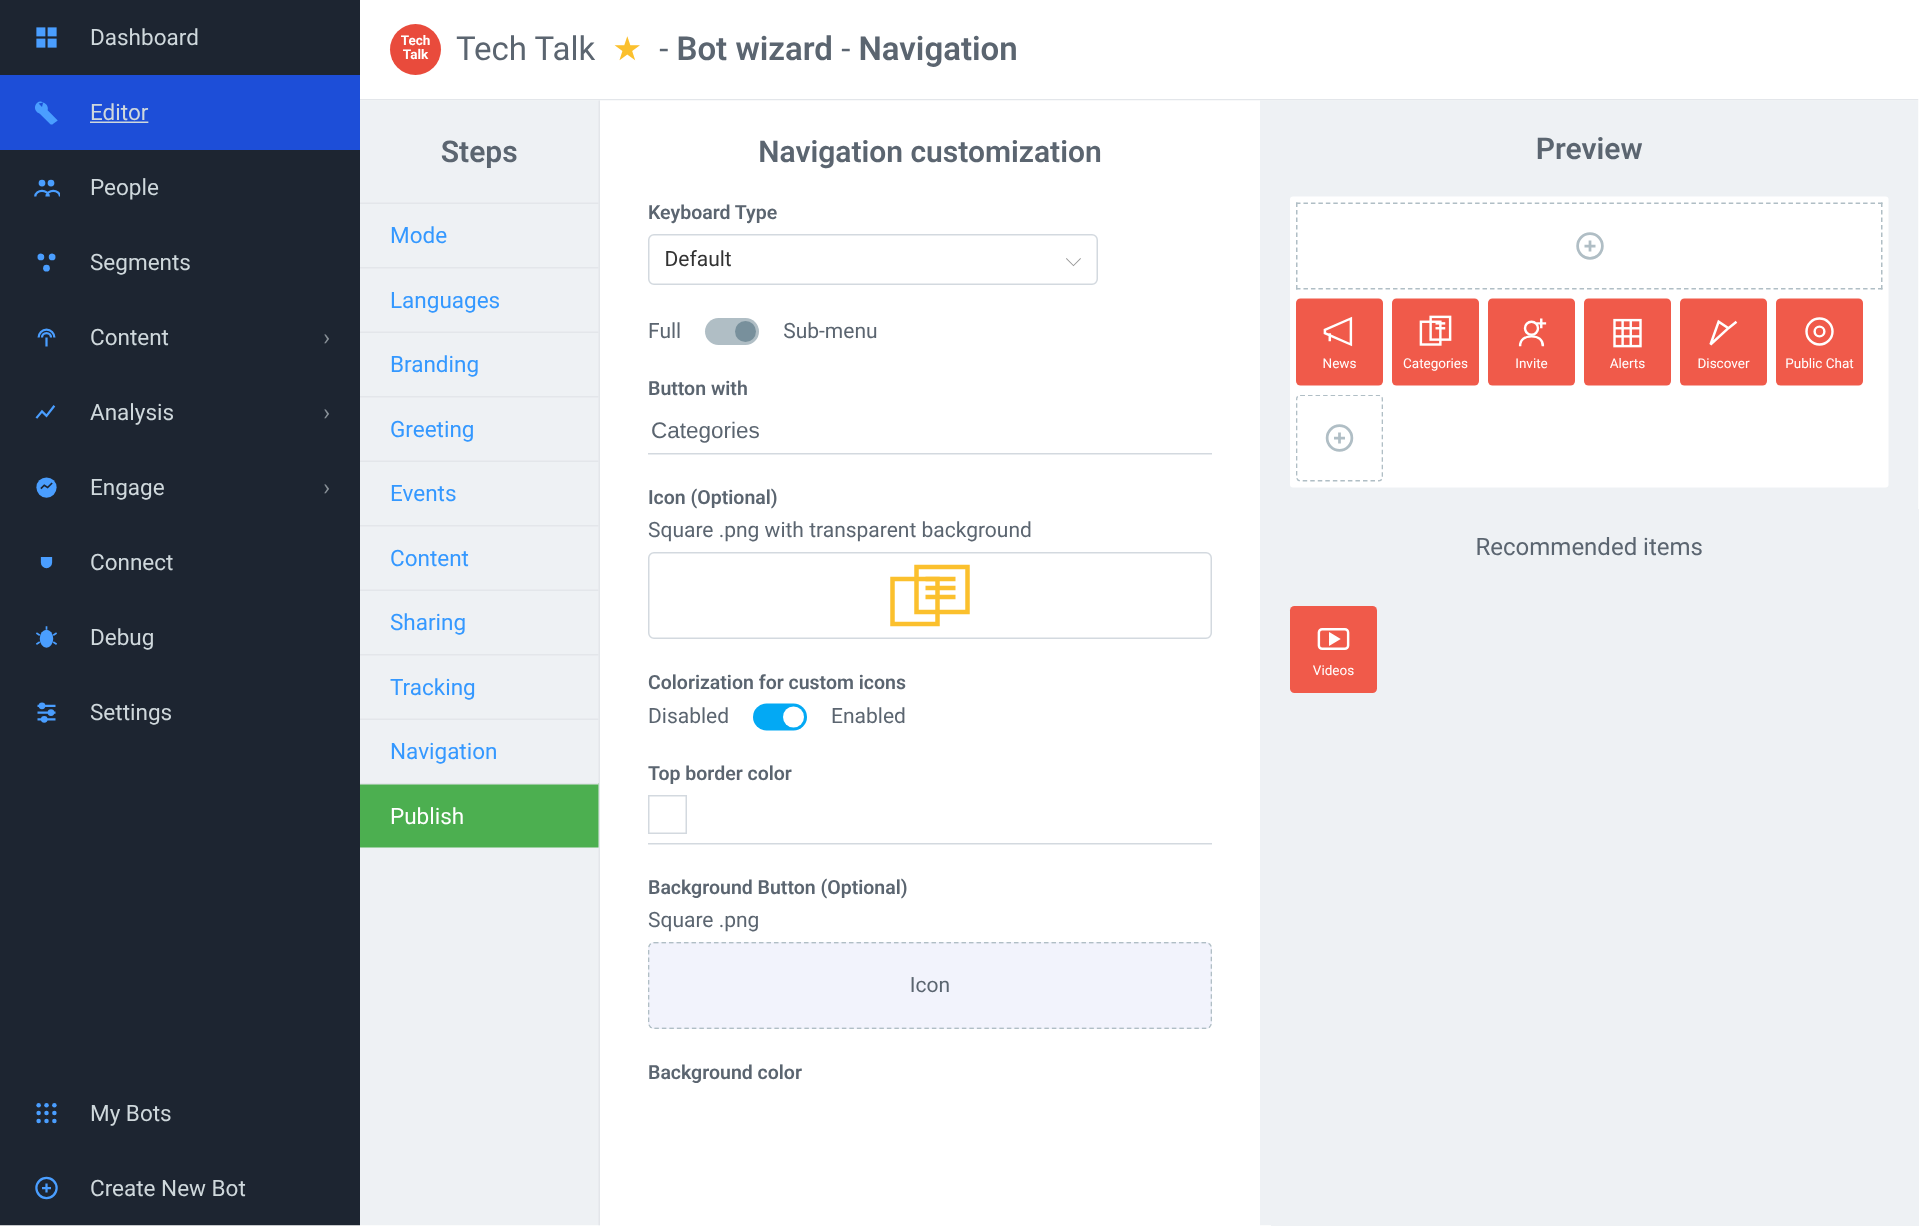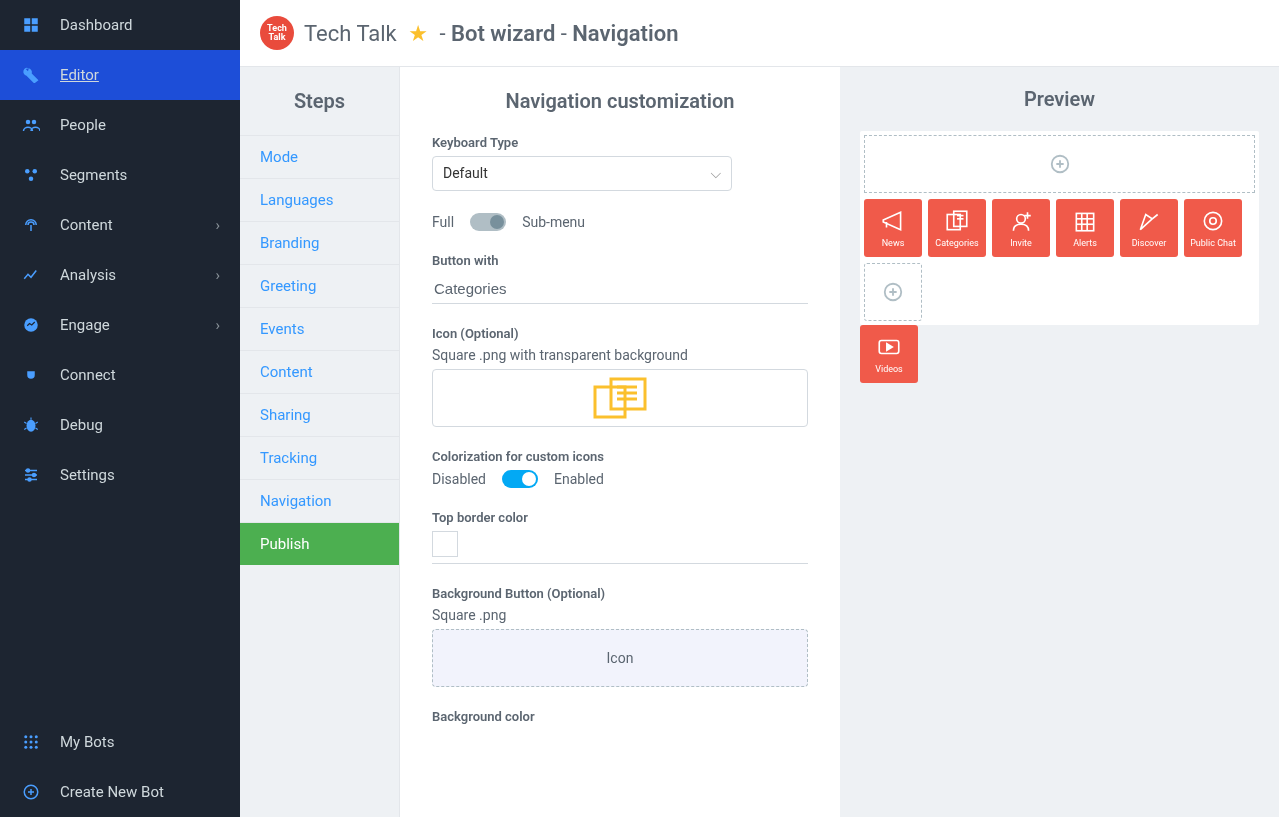--- a/index.html
+++ b/index.html
@@ -360,20 +360,21 @@
                 <span>Public Chat</span>
               </div>
               <div class="tile empty">
                 <svg width="22" height="22" viewBox="0 0 24 24" fill="none" stroke="#b0bec5" stroke-width="2">
                   <circle cx="12" cy="12" r="9"></circle>
                   <path d="M12 8v8M8 12h8"></path>
                 </svg>
               </div>
             </div>
         </div>
+        <div class="rec-title">Recommended items</div>
         <div class="rec-tiles" id="rec-tiles">
             <div class="tile">
               <div class="ticon">
                 <svg width="26" height="26" viewBox="0 0 24 24" fill="none" stroke="#fff" stroke-width="1.5">
                   <rect x="3" y="6" width="18" height="12" rx="2"></rect>
                   <path d="M10 9l5 3-5 3V9z" fill="#fff"></path>
                 </svg>
               </div>
               <span>Videos</span>
             </div>

